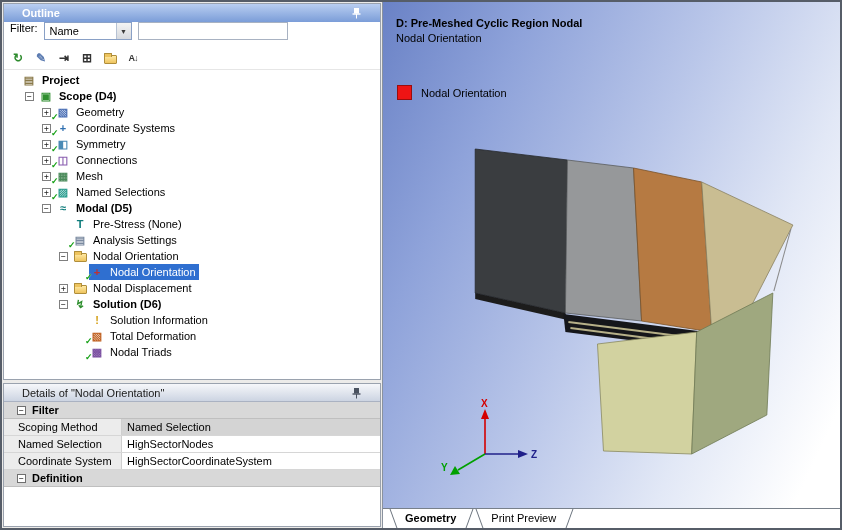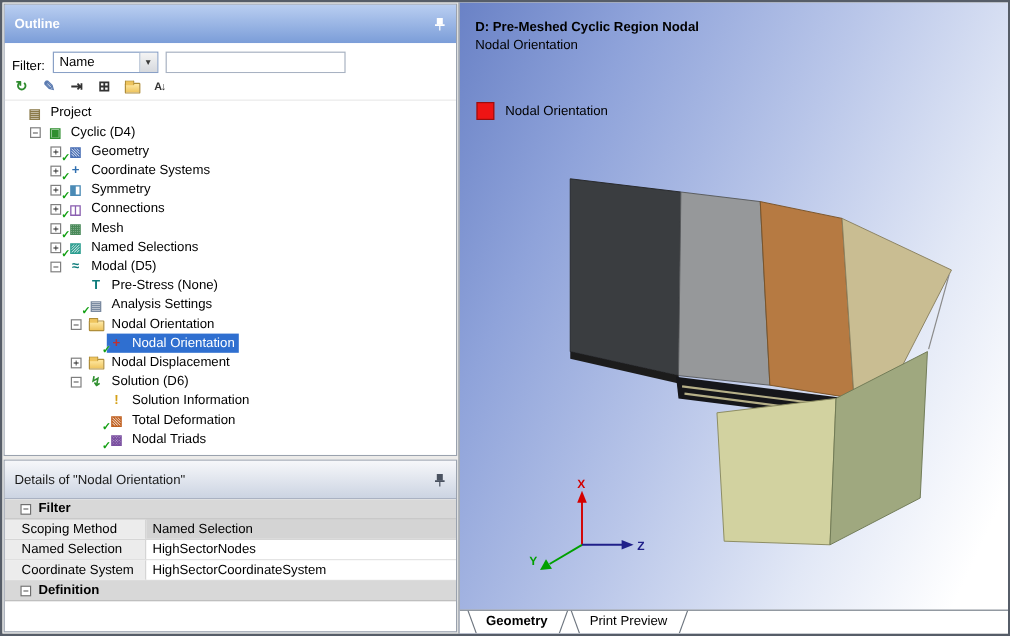--- a/index.html
+++ b/index.html
@@ -3,46 +3,46 @@
 <meta charset="utf-8">
 <style>
   *{margin:0;padding:0;box-sizing:border-box}
   html,body{background:#d4d0c8}
   body{font-family:"Liberation Sans",sans-serif}
   .app{width:842px;height:530px;border:2px solid #565d68;background:#ecebe9;display:flex;overflow:hidden;position:relative}
 
   
   .left{width:380px;min-width:380px;display:flex;flex-direction:column;background:#ecebe9;padding:1px}
   .outline-panel{flex:1;min-height:0;display:flex;flex-direction:column;border:1px solid #9aa2ae;background:#fff}
-  .panel-header{height:32px;min-height:18px;display:flex;align-items:center;justify-content:space-between;padding:0 8px;font-size:11px}
+  .panel-header{height:18px;min-height:18px;display:flex;align-items:center;justify-content:space-between;padding:0 18px;font-size:11px}
   .panel-header.blue{background:linear-gradient(to bottom,#b9cef1,#7b9dd8);color:#fff;font-weight:bold}
   .panel-header.gray{background:linear-gradient(to bottom,#f6f7fa,#ccd4e2);color:#1a1a1a;border-bottom:1px solid #aab2c2}
   .pin{display:block}
 
-  .filter-row{height:25px;min-height:25px;display:flex;align-items:flex-end;gap:6px;padding:0 6px;background:#fff;font-size:11px;color:#000}
+  .filter-row{height:25px;min-height:25px;display:flex;align-items:flex-start;gap:6px;padding:0 6px;background:#fff;font-size:11px;color:#000}
   .combo{width:88px;height:18px;border:1px solid #89a0c6;background:#fff;display:flex;align-items:center;justify-content:space-between;padding-left:5px;cursor:default}
   .combo-arrow{width:15px;height:16px;background:linear-gradient(#f4f4f4,#d6d9de);border-left:1px solid #b6c2d4;font-size:7px;display:flex;align-items:center;justify-content:center;color:#3a3a3a}
   .filter-input{width:150px;height:18px;border:1px solid #a8b2c2;font:11px "Liberation Sans",sans-serif;padding:0 3px}
 
   .tree-toolbar{height:23px;min-height:23px;display:flex;align-items:center;gap:3px;padding:0 4px;background:#fff;border-bottom:1px solid #e6e6e6}
   .tbtn{width:20px;height:19px;display:flex;align-items:center;justify-content:center;font-size:12px;font-weight:bold;border:1px solid transparent;border-radius:2px;cursor:default}
   .tbtn.sort{font-size:9px;letter-spacing:-1px}
   .foldr{display:inline-block;width:13px;height:9px;background:linear-gradient(#ffe9a4,#eec45e);border:1px solid #b08e3a;border-radius:1px;position:relative;margin-top:3px}
   .foldr::before{content:'';position:absolute;top:-3px;left:-1px;width:6px;height:3px;background:#eec45e;border:1px solid #b08e3a;border-bottom:none;border-radius:1px 1px 0 0}
 
   .tree{flex:1;background:#fff;overflow:hidden;padding-top:2px;font-size:11px;color:#000}
   .trow{height:16px;display:flex;align-items:center;white-space:nowrap;cursor:default}
   .exp{width:9px;height:9px;min-width:9px;border:1px solid #7f7f7f;background:#fff;font:8px/7px "DejaVu Sans Mono",monospace;text-align:center;color:#222;margin-right:4px}
   .exp.empty{border:none;background:transparent}
   .tcontent{display:flex;align-items:center;height:16px;padding:0 1px}
   .tcontent.sel{background:#2f6fd0;color:#fff}
   .ticon{width:14px;height:14px;min-width:14px;display:flex;align-items:center;justify-content:center;font-size:11px;font-weight:bold;position:relative;margin-right:4px}
   .chk{position:absolute;left:-5px;bottom:-3px;font-size:9px;color:#14a014;font-weight:bold;text-shadow:0 0 1px #fff}
   .tlabel{padding:0 2px}
-  .tlabel.b{font-weight:normal}
+  .tlabel.b{font-weight:bold}
 
   .details-panel{height:144px;min-height:144px;margin-top:3px;border:1px solid #9aa2ae;background:#fff;display:flex;flex-direction:column}
   .details-table{flex:1;font-size:11px;overflow:hidden;color:#000}
   .dsec{height:17px;display:flex;align-items:center;gap:6px;background:#d8d8d8;border-bottom:1px solid #bfbfbf;font-weight:bold;padding-left:13px}
   .secbox{width:9px;height:9px;min-width:9px;border:1px solid #6f6f6f;background:#fff;font:8px/7px "DejaVu Sans Mono",monospace;text-align:center;font-weight:normal;color:#222}
   .drow{height:17px;display:flex;border-bottom:1px solid #d6d6d6}
   .dlabel{width:118px;min-width:118px;background:#ececec;border-right:1px solid #cfcfcf;padding:0 4px 0 14px;display:flex;align-items:center}
   .dvalue{flex:1;background:#fff;padding:0 5px;display:flex;align-items:center}
   .dvalue.shaded{background:#d4d4d4}
 
@@ -106,21 +106,21 @@
             <span class="exp empty"></span>
             <span class="tcontent">
               <span class="ticon" style="color: rgb(138, 122, 74);">▤</span>
               <span class="tlabel b">Project</span>
             </span>
           </div>
           <div class="trow" style="padding-left: 21px;">
             <span class="exp">−</span>
             <span class="tcontent">
               <span class="ticon" style="color: rgb(47, 143, 47);">▣</span>
-              <span class="tlabel b">Cyclic (D4)</span>
+              <span class="tlabel b">Scope (D4)</span>
             </span>
           </div>
           <div class="trow" style="padding-left: 38px;">
             <span class="exp">+</span>
             <span class="tcontent">
               <span class="ticon" style="color: rgb(74, 111, 181);">▧<span class="chk">✓</span></span>
               <span class="tlabel">Geometry</span>
             </span>
           </div>
           <div class="trow" style="padding-left: 38px;">

